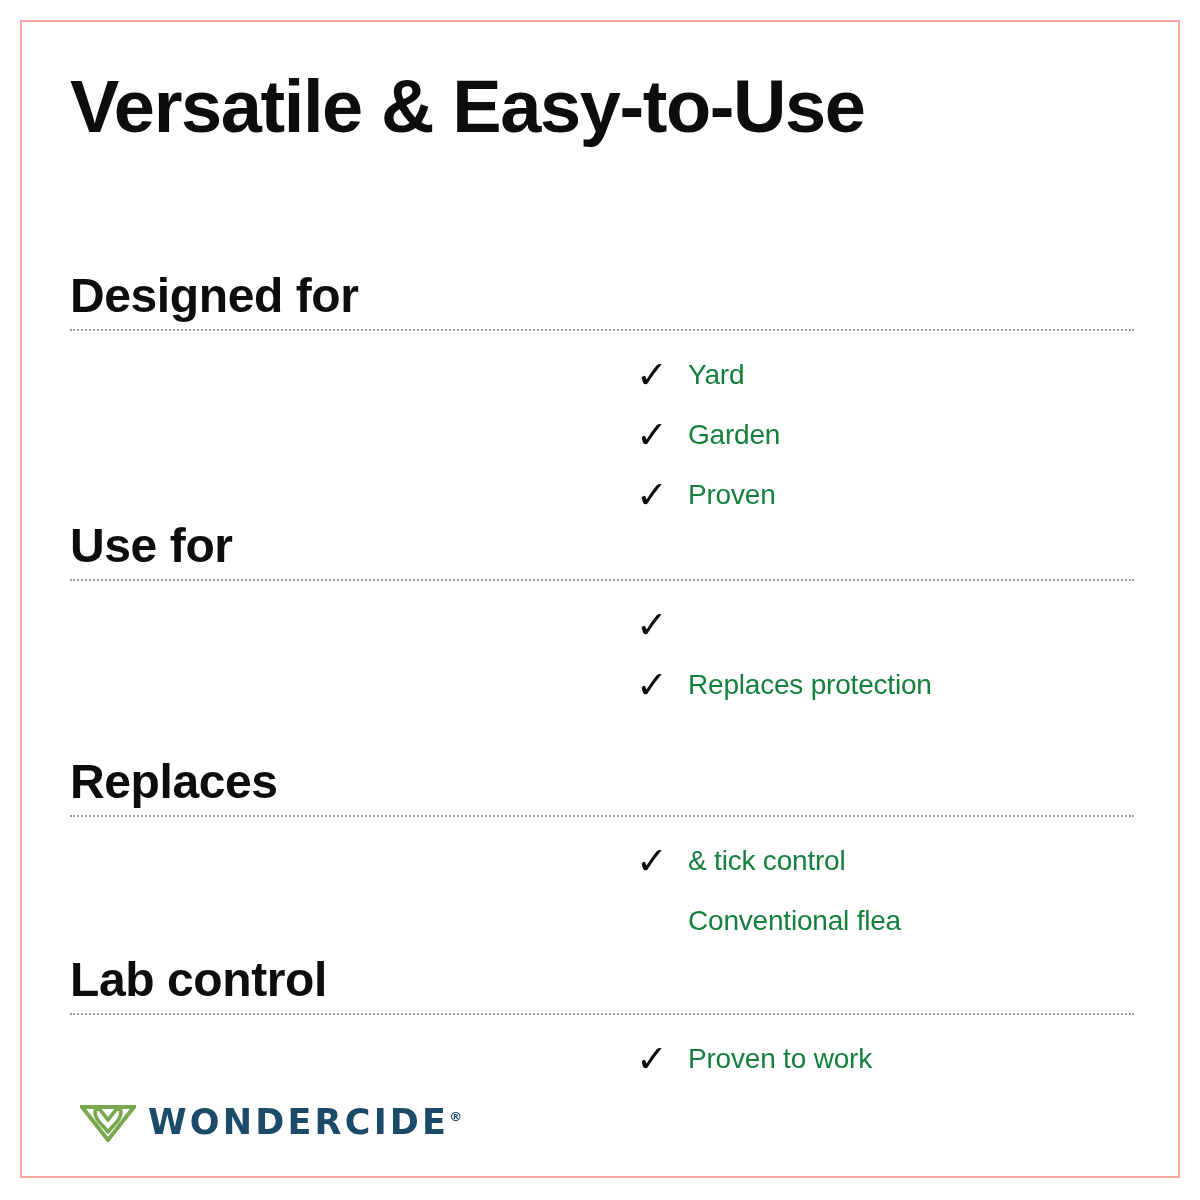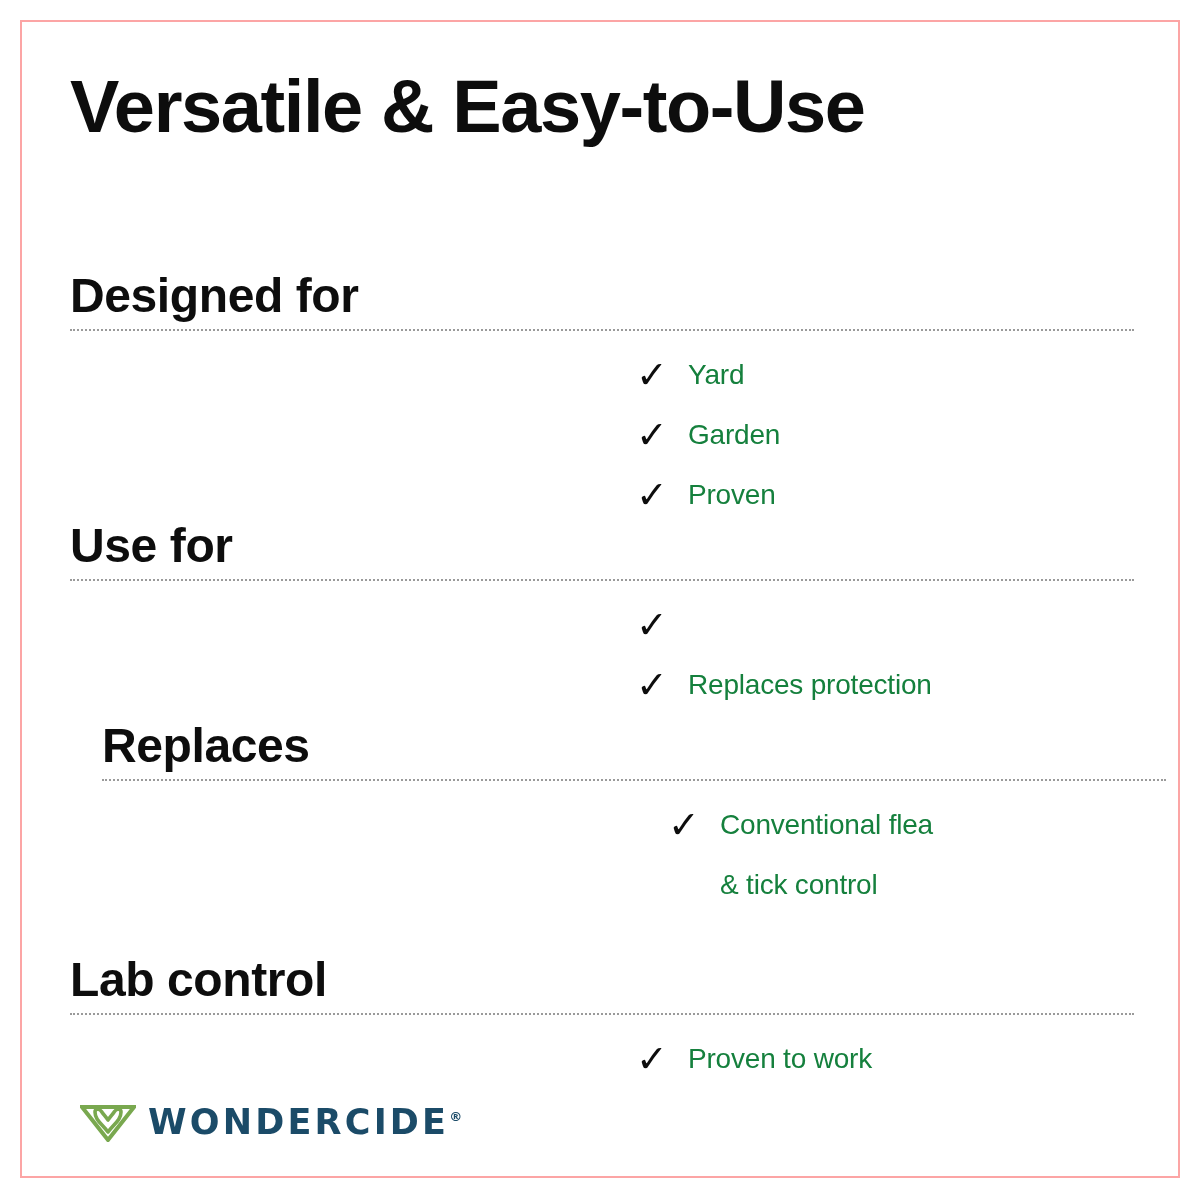--- a/index.html
+++ b/index.html
@@ -94,21 +94,21 @@
     color: #15803d;
     font-weight: 400;
   }
   .check-label .wrap-line {
     display: block;
   }
 
   
   #section-designed-for { top: 248px; }
   #section-use-for      { top: 498px; }
-  #section-replaces     { top: 698px; margin-left: 32px; }
+  #section-replaces     { top: 734px; }
   #section-lab-tested   { top: 932px; }
 
   
   #brand-logo {
     position: absolute;
     left: 10px;
     bottom: 34px;
     display: flex;
     align-items: center;
   }
@@ -176,22 +176,22 @@
         </div>
       </div>
     </div>
 
     <div class="section" id="section-replaces">
       <div class="section-header">Replaces</div>
       <div class="section-items">
         <div class="check-row">
           <span class="check-mark">✓</span>
           <span class="check-label">
+            <span class="wrap-line">&amp; tick control</span>
             <span class="wrap-line">Conventional flea</span>
-            <span class="wrap-line">&amp; tick control</span>
           </span>
         </div>
       </div>
     </div>
 
     <div class="section" id="section-lab-tested">
       <div class="section-header">Lab control</div>
       <div class="section-items">
         <div class="check-row">
           <span class="check-mark">✓</span>

